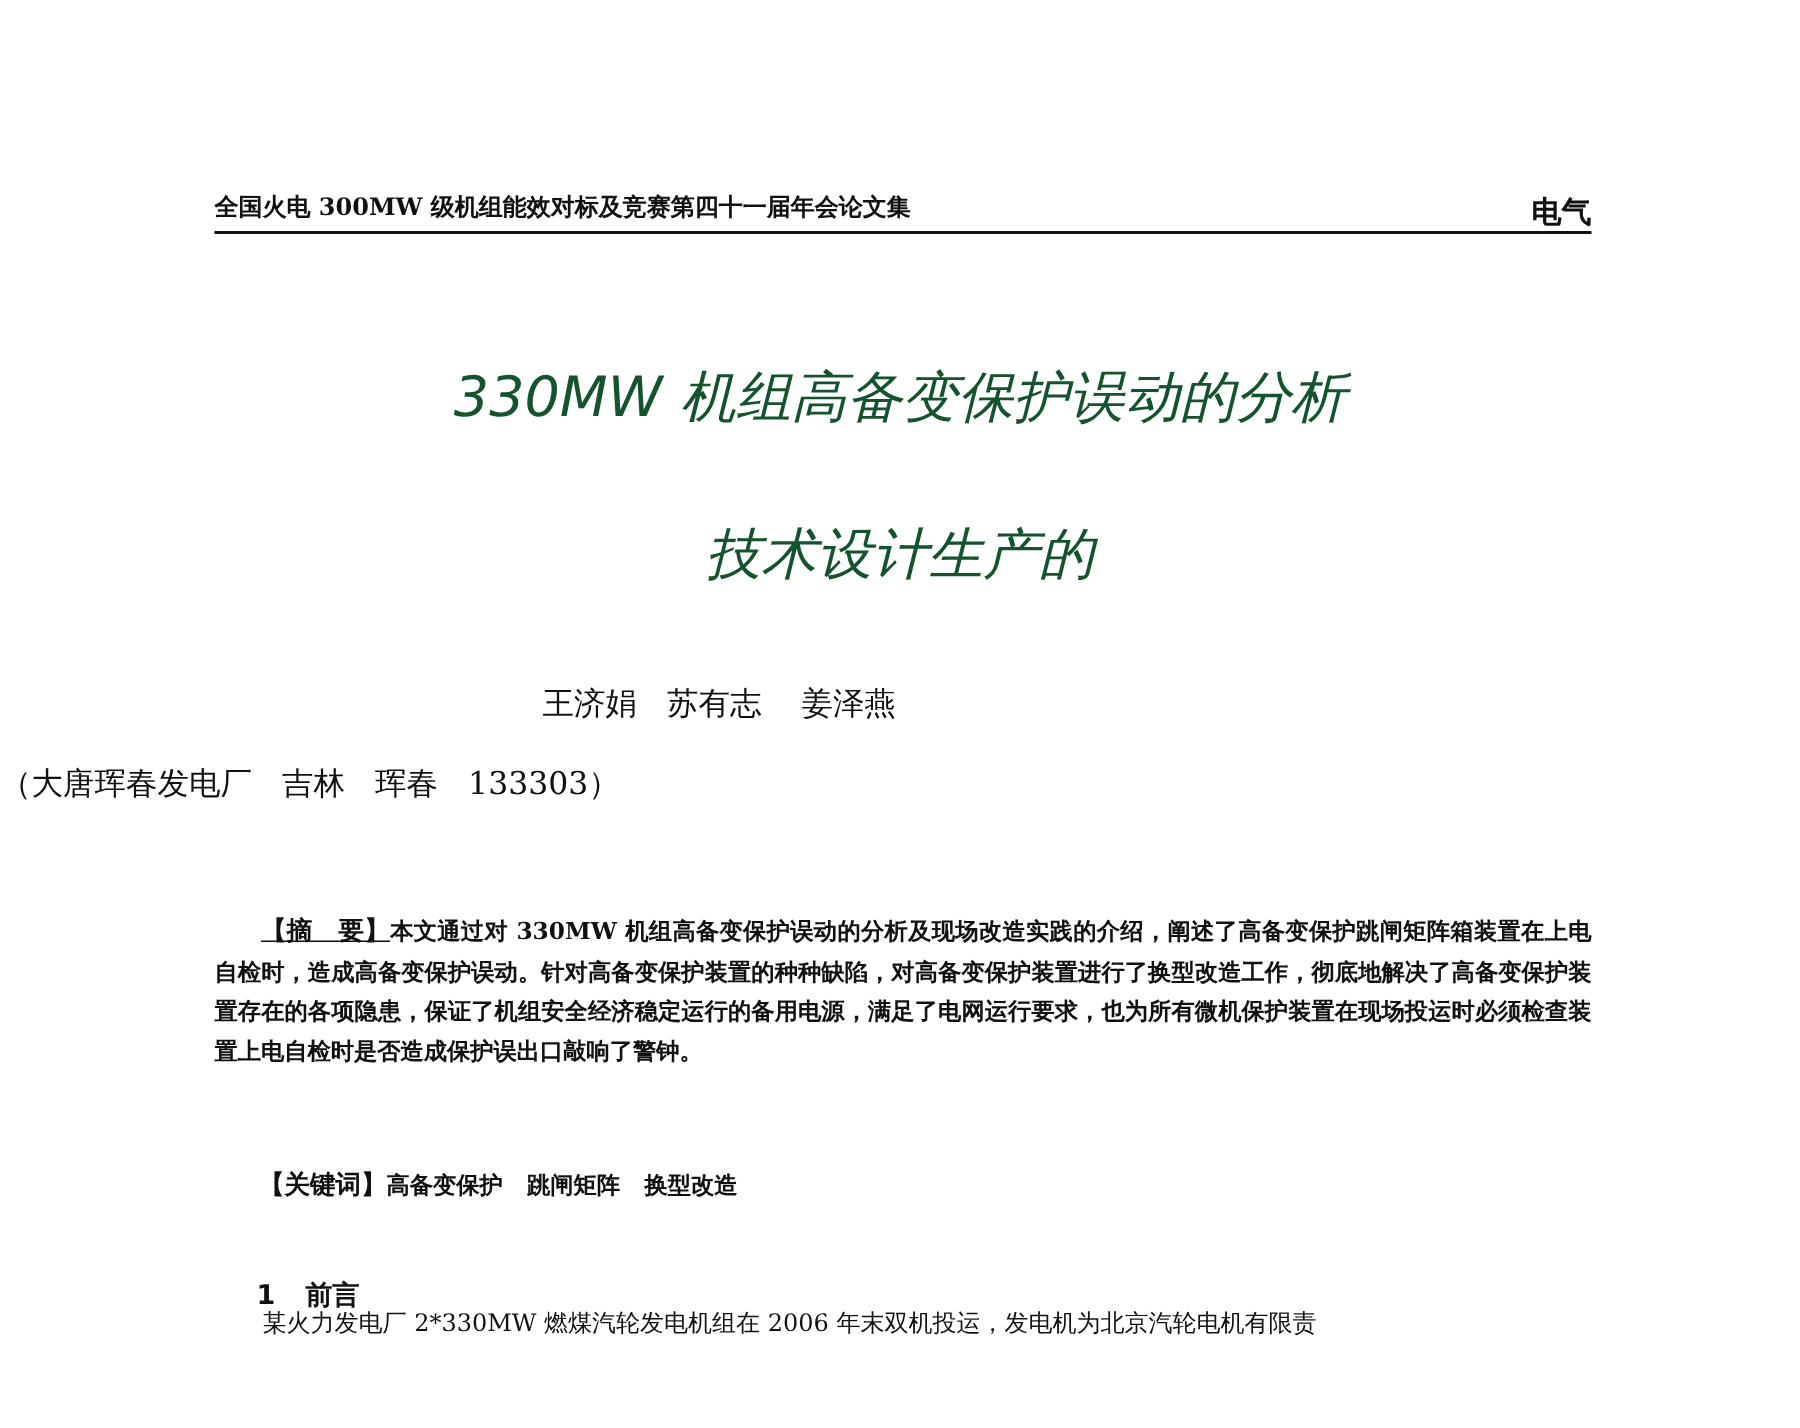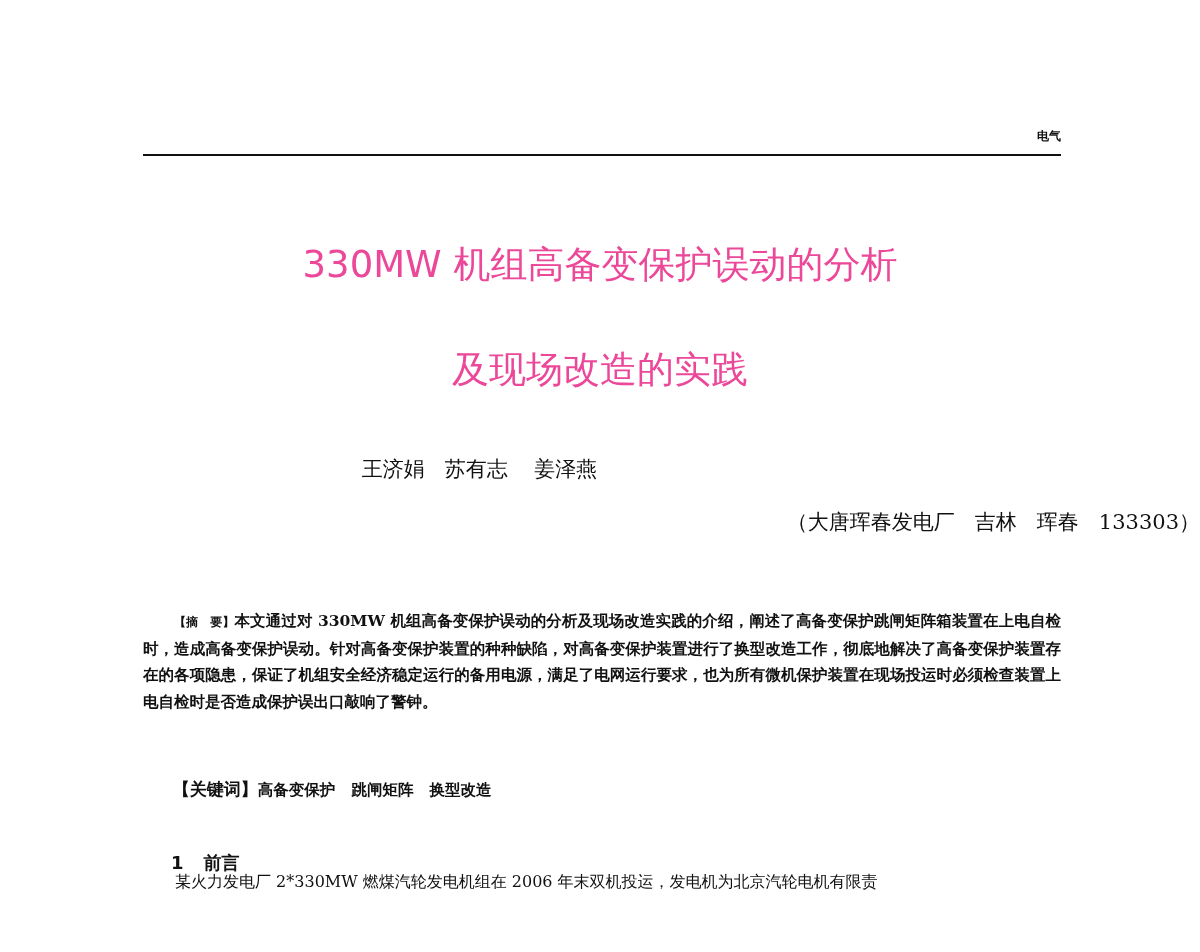--- a/index.html
+++ b/index.html
@@ -12,47 +12,47 @@
 
     .running-header {
       position: absolute; left: 143px; top: 128px; width: 918px; height: 26px;
       border-bottom: 2px solid #111;
     }
     .rh-left {
       position: absolute; left: 0; top: 0; font-size: 16px; font-weight: bold;
       letter-spacing: 0px; white-space: nowrap;
     }
     .rh-right {
-      position: absolute; right: 0; top: 0; font-size: 12px; font-weight: bold;
+      position: absolute; right: 0; top: 0; font-size: 20px; font-weight: bold;
       white-space: nowrap;
     }
 
     .title {
       position: absolute; left: 0; width: 1200px; text-align: center;
       font-family: "DejaVu Sans", "Liberation Sans", sans-serif;
-      font-size: 37px; font-weight: normal; white-space: nowrap; color: #ec4899;
+      font-size: 37px; font-weight: normal; white-space: nowrap; color: #14532d; font-style: italic;
     }
     .title-1 { top: 240px; }
     .title-2 { top: 345px; }
 
     .authors {
       position: absolute; left: 0; width: 959px; top: 455px; text-align: center;
       font-size: 21px; white-space: pre;
     }
     .affiliation {
-      position: absolute; left: 0; width: 1200px; top: 508px; text-align: right;
+      position: absolute; left: 0; width: 1200px; top: 508px; text-align: left;
       font-size: 21px; white-space: pre;
     }
 
     .abstract {
       position: absolute; left: 143px; top: 608px; width: 918px;
       font-size: 15.5px; line-height: 26.5px; text-align: justify;
       text-indent: 2em; font-weight: bold;
     }
-    .abstract .label { font-weight: bold; font-size: 12px; }
+    .abstract .label { font-weight: bold; font-size: 17px; text-decoration: underline; }
     .abstract .body { font-weight: bold; }
 
     .keywords {
       position: absolute; left: 153px; top: 760px; width: 918px;
       font-size: 15.5px; text-indent: 2em; white-space: pre;
     }
     .keywords .label { font-weight: bold; font-size: 17px; }
     .keywords .kw { font-weight: bold; }
 
     .section-heading {
@@ -68,25 +68,26 @@
     }
     .para .line { display: block; white-space: nowrap; overflow: hidden; }
     .para .line.first { text-indent: 2em; }
   </style>
 </head>
 <body>
 
 <div class="page">
 
   <div class="running-header">
+    <span class="rh-left">全国火电 300MW 级机组能效对标及竞赛第四十一届年会论文集</span>
     <span class="rh-right">电气</span>
   </div>
 
   <div class="title title-1">330MW 机组高备变保护误动的分析</div>
-  <div class="title title-2">及现场改造的实践</div>
+  <div class="title title-2">技术设计生产的</div>
 
   <div class="authors">王济娟   苏有志    姜泽燕</div>
   <div class="affiliation">（大唐珲春发电厂   吉林   珲春   133303）</div>
 
   <div class="abstract">
     <span class="label">【摘　要】</span><span class="body">本文通过对 330MW 机组高备变保护误动的分析及现场改造实践的介绍，阐述了高备变保护跳闸矩阵箱装置在上电自检时，造成高备变保护误动。针对高备变保护装置的种种缺陷，对高备变保护装置进行了换型改造工作，彻底地解决了高备变保护装置存在的各项隐患，保证了机组安全经济稳定运行的备用电源，满足了电网运行要求，也为所有微机保护装置在现场投运时必须检查装置上电自检时是否造成保护误出口敲响了警钟。</span>
   </div>
 
   <div class="keywords">
     <span class="label">【关键词】</span><span class="kw">高备变保护   跳闸矩阵   换型改造</span>

